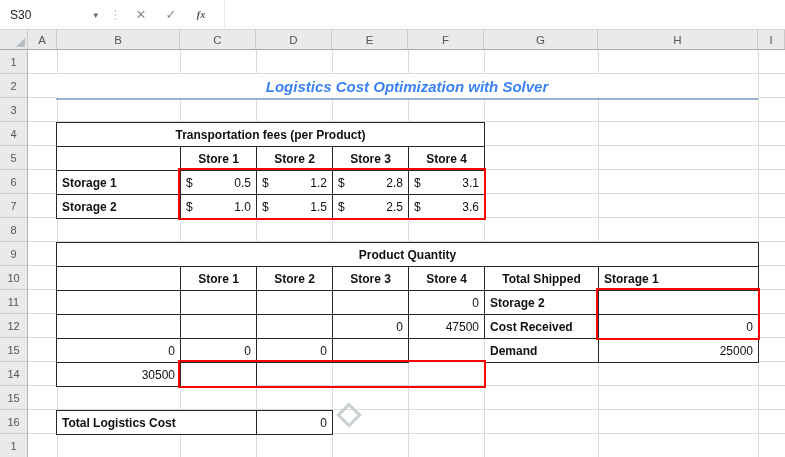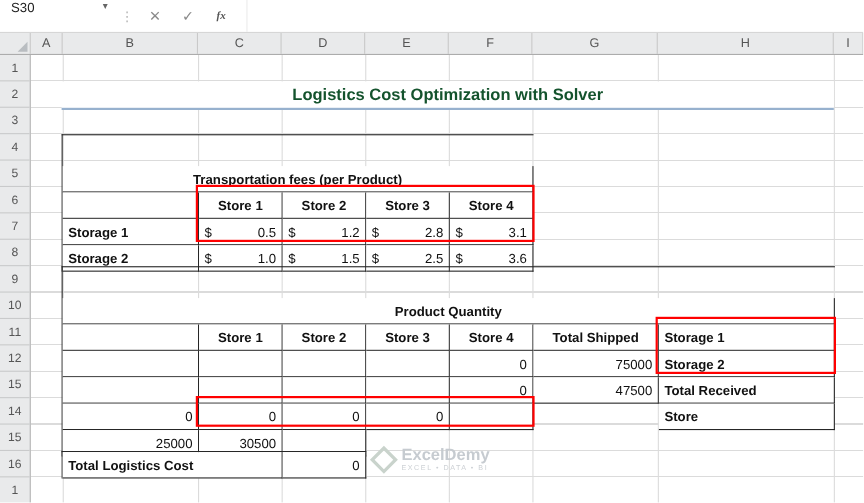--- a/index.html
+++ b/index.html
@@ -2,21 +2,21 @@
 <html><head>
 <meta charset="utf-8">
 <style>
   html,body{margin:0;padding:0;background:#fff;}
   .window{position:relative;width:785px;height:457px;overflow:hidden;background:#fff;
     font-family:"Liberation Sans",sans-serif;-webkit-font-smoothing:antialiased;}
 
   
   .formula-bar{position:absolute;left:0;top:0;width:785px;height:30px;background:#fff;
     border-bottom:1px solid #d6d6d6;display:flex;align-items:center;box-sizing:border-box;}
-  .name-box{width:104px;height:100%;display:flex;align-items:flex-start;padding:0 6px 0 10px;
+  .name-box{width:104px;height:100%;display:flex;align-items:center;padding:0 6px 0 10px;
     box-sizing:border-box;font-size:12px;color:#222;}
   .name-box .nb-text{flex:1;}
   .nb-chev{font-size:9px;color:#666;}
   .fb-sep{width:22px;text-align:center;color:#b3b3b3;font-size:12px;letter-spacing:-1px;}
   .fb-btn{width:30px;height:100%;display:flex;align-items:center;justify-content:center;
     font-size:13px;color:#8a8a8a;}
   .fb-btn.fx{font-family:"Liberation Serif",serif;font-style:italic;font-weight:700;color:#555;font-size:10px;}
   .fb-input{flex:1;height:100%;border-left:1px solid #ececec;margin-left:8px;}
 
   
@@ -40,40 +40,40 @@
   .gutter{position:absolute;left:0;top:0;width:28px;height:100%;background:#E9EAEB;
     border-right:1px solid #B5B5B5;box-sizing:border-box;z-index:3;}
   .row-h{height:24px;box-sizing:border-box;border-bottom:1px solid #C9CACB;display:flex;
     align-items:center;justify-content:center;font-size:11px;color:#555;}
 
   
   .tbl{position:absolute;display:grid;border-top:1px solid #262626;border-left:1px solid #262626;z-index:2;}
   .tbl>div{border-right:1px solid #262626;border-bottom:1px solid #262626;box-sizing:border-box;
     height:24px;display:flex;align-items:center;font-size:12px;color:#111;background:#fff;
     overflow:hidden;white-space:nowrap;}
-  .span-all{grid-column:1/-1;margin-top:28px;}
+  .span-all{grid-column:1/-1;}
   .peach{background:#FCE4D6;}
   .cream{background:#FFF2CC;}
   .b{font-weight:700;}
   .ctr{justify-content:center;}
   .lt{padding-left:5px;}
   .rt{justify-content:flex-end;padding-right:5px;}
   .money{justify-content:space-between;padding:0 5px;}
   .nob{border:none !important;background:transparent !important;}
   .hd{font-size:13px;}
   .blue{color:#4472C4;}
 
   #fees{left:56px;top:72px;grid-template-columns:124px 76px 76px 76px 76px;}
   #qty{left:56px;top:192px;grid-template-columns:124px 76px 76px 76px 76px 114px 160px;}
   #totalcost{left:56px;top:360px;grid-template-columns:200px 76px;}
 
   
   .title-cell{position:absolute;left:56px;top:24px;width:702px;height:24px;background:#fff;
     display:flex;align-items:center;justify-content:center;font-size:15px;font-weight:700;
-    color:#14532d;border-bottom:2px solid #97B1CE;box-sizing:content-box;z-index:2;}
+    color:#3b82f6;border-bottom:2px solid #97B1CE;box-sizing:content-box;z-index:2;font-style:italic;}
 
   
   .redbox{position:absolute;border:2px solid #FF0000;box-sizing:border-box;pointer-events:none;z-index:5;}
   #red-fees{left:178px;top:118px;width:308px;height:52px;}
   #red-avail{left:596px;top:238px;width:164px;height:52px;}
   #red-demand{left:178px;top:310px;width:308px;height:28px;}
 
   
   .watermark{position:absolute;left:340px;top:356px;display:flex;align-items:center;gap:7px;z-index:4;}
   .wm-diamond{width:12px;height:12px;border:3px solid #C9D3CC;transform:rotate(45deg);}
@@ -188,56 +188,51 @@
       <div class="b ctr">Store 3</div>
       <div class="b ctr">Store 4</div>
       <div class="b ctr">Total Shipped</div>
 
       <div class="peach b lt">Storage 1</div>
       <div class="cream"></div>
       <div class="cream"></div>
       <div class="cream"></div>
       <div class="cream"></div>
       <div class="rt">0</div>
-      <div class="rt">75000</div>
 
       <div class="peach b lt">Storage 2</div>
       <div class="cream"></div>
       <div class="cream"></div>
       <div class="cream"></div>
       <div class="cream"></div>
       <div class="rt">0</div>
       <div class="rt">47500</div>
 
-      <div class="b lt">Total Received</div>
+      <div class="b lt">Cost Received</div>
       <div class="rt">0</div>
       <div class="rt">0</div>
       <div class="rt">0</div>
       <div class="rt">0</div>
       <div></div>
       <div class="nob"></div>
 
-      <div class="peach b lt">Store</div>
+      <div class="peach b lt">Demand</div>
       <div class="rt">25000</div>
       <div class="rt">30500</div>
       <div></div>
       <div class="nob"></div>
     </div>
 
     <div class="tbl" id="totalcost">
       <div class="peach b lt">Total Logistics Cost</div>
       <div class="rt blue">0</div>
     </div>
 
     <div class="redbox" id="red-fees"></div>
     <div class="redbox" id="red-avail"></div>
     <div class="redbox" id="red-demand"></div>
 
     <div class="watermark">
       <div class="wm-diamond"></div>
-      <div class="wm-text">
-        <span class="wm-name">ExcelDemy</span>
-        <span class="wm-tag">EXCEL • DATA • BI</span>
-      </div>
     </div>
 
   </div>
 </div>
 
 </body></html>

